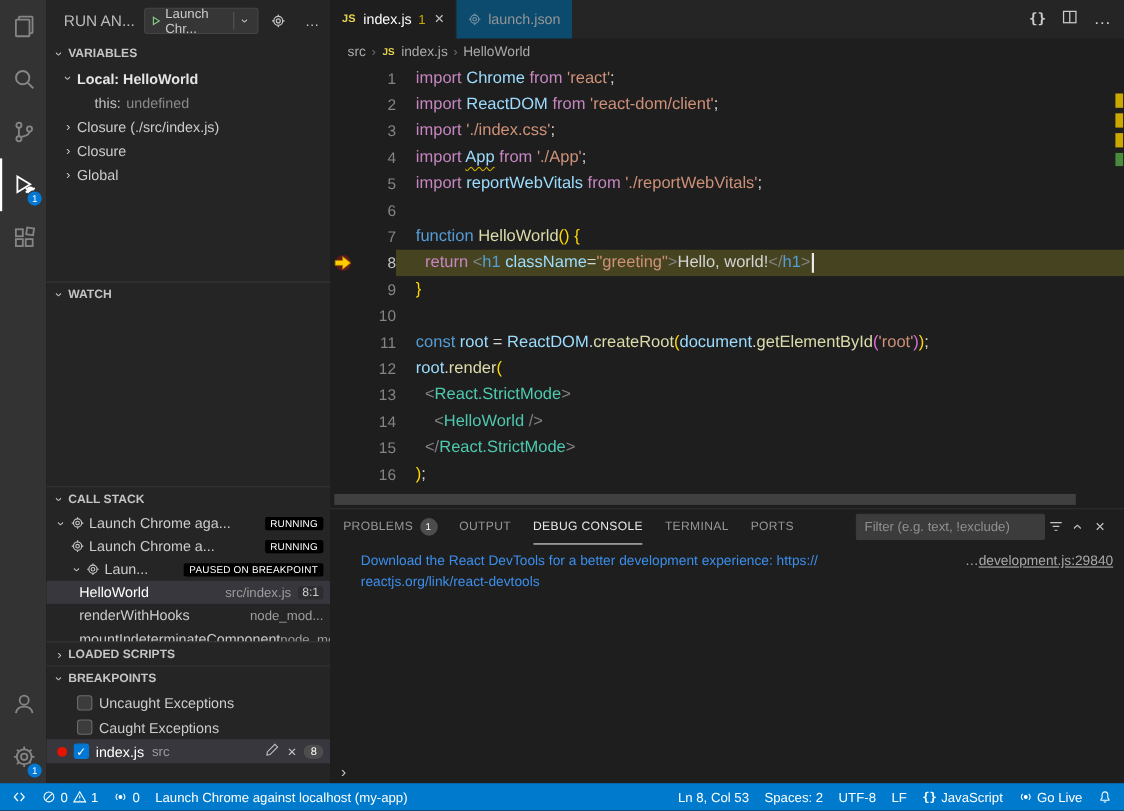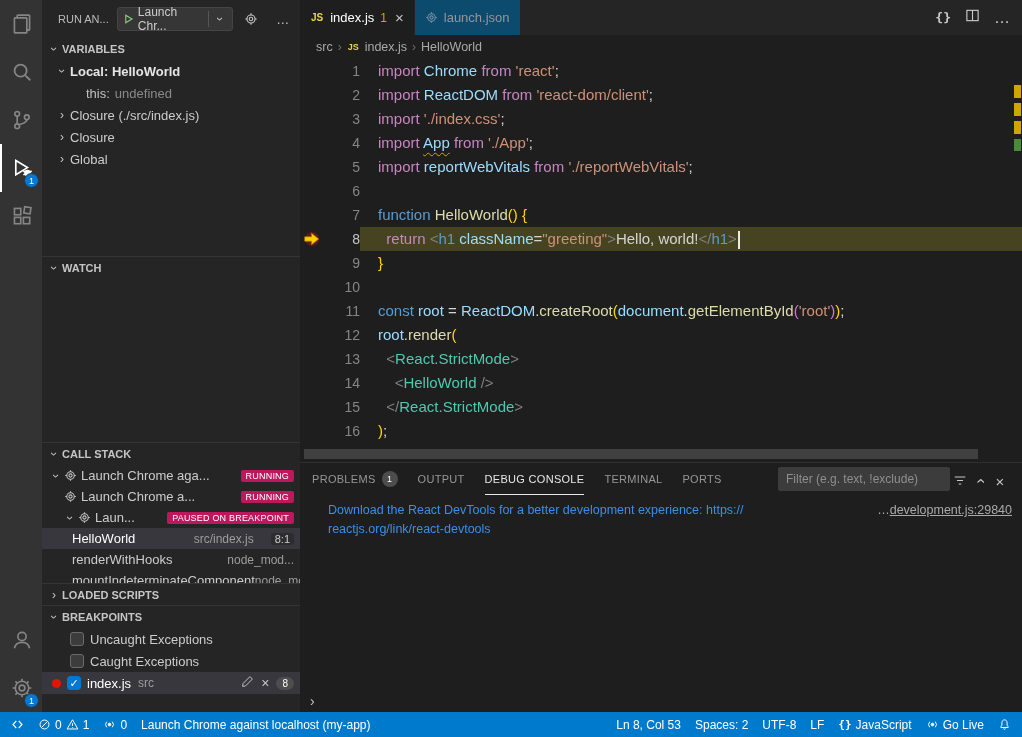--- a/index.html
+++ b/index.html
@@ -11,37 +11,37 @@
   .activitybar{width:42px;background:#333333;display:flex;flex-direction:column;flex-shrink:0}
   .ab-item{width:42px;height:48px;position:relative;display:flex;align-items:center;justify-content:center;color:#858585;cursor:pointer;border-left:2px solid transparent}
   .ab-item.active{color:#ffffff;border-left:2px solid #ffffff}
   .ab-item svg{display:block}
   .ab-badge{position:absolute;bottom:4px;right:3px;background:#0078d4;color:#fff;font-size:9px;min-width:15px;height:15px;border-radius:8px;display:flex;align-items:center;justify-content:center;border:1px solid #333}
   .ab-spacer{flex:1}
 
   
   .sidebar{width:258px;background:#252526;display:flex;flex-direction:column;overflow:hidden;flex-shrink:0;font-size:13px}
   .side-toolbar{height:38px;display:flex;align-items:center;padding:0 8px 0 16px;gap:8px;flex-shrink:0}
-  .side-title{font-size:11px;color:#bbbbbb;white-space:nowrap}
+  .side-title{font-size:14px;color:#bbbbbb;white-space:nowrap}
   .launch-select{display:flex;align-items:center;background:#363637;border:1px solid #454545;border-radius:3px;height:24px;padding:0 5px;gap:4px;font-size:12px;color:#cccccc;cursor:pointer}
   .launch-sep{width:1px;height:16px;background:#565656}
   .icon-btn{color:#c5c5c5;display:flex;align-items:center;justify-content:center;width:20px;height:20px;cursor:pointer}
   .sect{display:flex;flex-direction:column;overflow:hidden;flex-shrink:0;border-top:1px solid rgba(128,128,128,0.18)}
   .sect-header{height:22px;display:flex;align-items:center;padding:0 4px;font-size:11px;font-weight:bold;color:#c5c5c5;flex-shrink:0;cursor:pointer}
   .twisty{display:inline-block;width:16px;text-align:center;font-size:12px;color:#c5c5c5;font-weight:normal}
   .twisty.exp{transform:rotate(90deg)}
   .row{height:22px;display:flex;align-items:center;flex-shrink:0;padding-right:6px;white-space:nowrap;cursor:pointer}
   .row.cs{height:21px}
   .row.selected{background:#37373d}
   .scope-label{color:#e5e5e5;font-weight:bold}
   .var-name{color:#c0c0c0}
   .var-value{color:#8a8a8a;margin-left:5px}
-  .badge-pill{background:#be185d;color:#ffffff;font-size:9px;padding:1px 5px;border-radius:2px;margin-left:auto;letter-spacing:.2px;flex-shrink:0}
+  .badge-pill{background:#000000;color:#ffffff;font-size:9px;padding:1px 5px;border-radius:2px;margin-left:auto;letter-spacing:.2px;flex-shrink:0}
   .frame-file{margin-left:auto;color:#9d9d9d;font-size:12px}
-  .frame-pos{background:#2d2d30;color:#cccccc;font-size:11px;border-radius:3px;padding:0 4px;margin-left:17px}
+  .frame-pos{background:#2d2d30;color:#cccccc;font-size:11px;border-radius:3px;padding:0 4px;margin-left:6px}
   .gear-sm{color:#c5c5c5;display:inline-flex;margin-right:4px;flex-shrink:0}
   .checkbox{width:14px;height:14px;border:1px solid #6b6b6b;background:#3c3c3c;border-radius:3px;margin-right:6px;flex-shrink:0;display:flex;align-items:center;justify-content:center;font-size:11px;color:#fff}
   .checkbox.checked{background:#0078d4;border-color:#0078d4}
   .bp-dot{width:9px;height:9px;border-radius:50%;background:#e51400;margin-right:6px;flex-shrink:0}
   .dim{color:#9d9d9d;margin-left:7px;font-size:12px}
   .row-actions{margin-left:auto;display:flex;align-items:center;gap:7px;color:#c5c5c5}
   .circle-badge{background:#4d4d4d;color:#fff;font-size:10px;border-radius:8px;padding:1px 6px}
 
   
   .editor{flex:1;display:flex;flex-direction:column;min-width:0;background:#1e1e1e}
@@ -70,21 +70,21 @@
   .overview-ruler{position:absolute;top:0;right:0;width:10px;height:100%;}
   .ov-mark{position:absolute;right:1px;width:7px}
   .hscrollbar{position:absolute;left:4px;right:44px;bottom:3px;height:10px;background:rgba(121,121,121,0.38)}
 
   
   .panel{height:250px;border-top:1px solid #303031;display:flex;flex-direction:column;background:#1e1e1e;flex-shrink:0}
   .panel-header{height:32px;display:flex;align-items:center;padding:0 12px;gap:20px;flex-shrink:0}
   .ptab{font-size:11px;color:#969696;letter-spacing:.3px;height:100%;display:flex;align-items:center;gap:6px;cursor:pointer;border-bottom:1px solid transparent}
   .ptab.active{color:#e7e7e7;border-bottom:1px solid #e7e7e7}
   .pbadge{background:#4d4d4d;border-radius:50%;min-width:16px;height:16px;font-size:9px;display:flex;align-items:center;justify-content:center;color:#fff}
-  .panel-actions{margin-left:auto;display:flex;align-items:flex-end;}
+  .panel-actions{margin-left:auto;display:flex;align-items:center;}
   .filter-input{width:172px;height:24px;background:#3c3c3c;border:1px solid #3c3c3c;color:#cccccc;font-size:12px;padding:0 7px;outline:none;border-radius:2px}
   .filter-input::placeholder{color:#8f8f8f}
   .console-body{flex:1;padding-top:6px;font-family:"DejaVu Sans Mono",monospace;font-size:12.5px;overflow:hidden}
   .console-line{display:flex;align-items:baseline;padding:0 10px 0 28px;line-height:19px;color:#3b8eea;white-space:nowrap}
   .c-text{overflow:hidden}
   .console-src{margin-left:auto;color:#a9a9a9;flex-shrink:0}
   .src-link{text-decoration:underline;cursor:pointer}
   .console-prompt{height:22px;display:flex;align-items:center;padding-left:10px;color:#c5c5c5;font-size:14px;flex-shrink:0}
 
   

